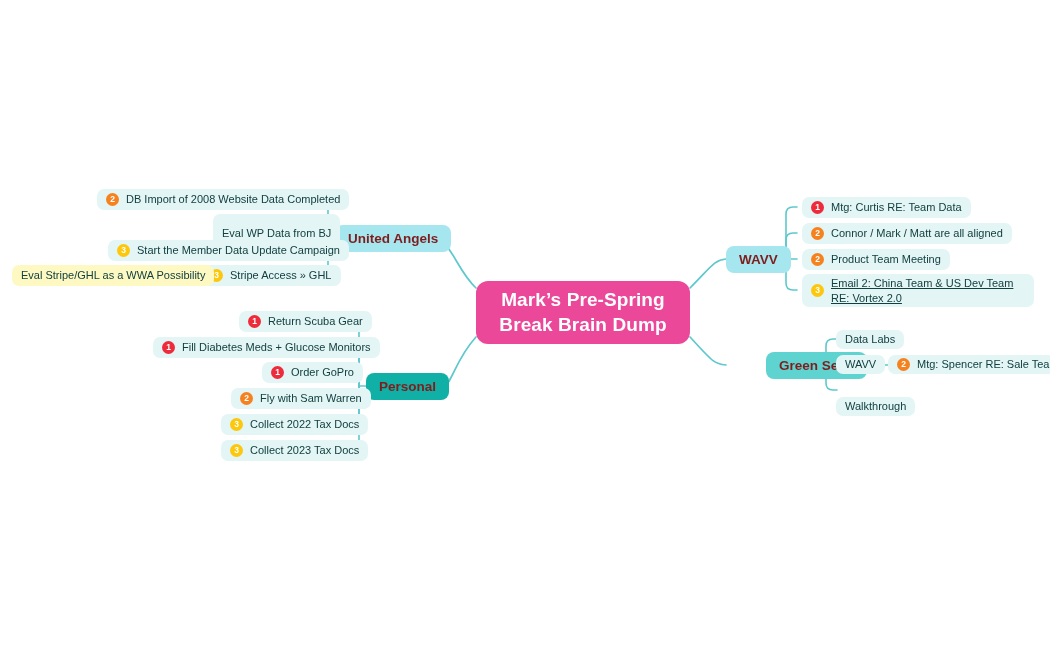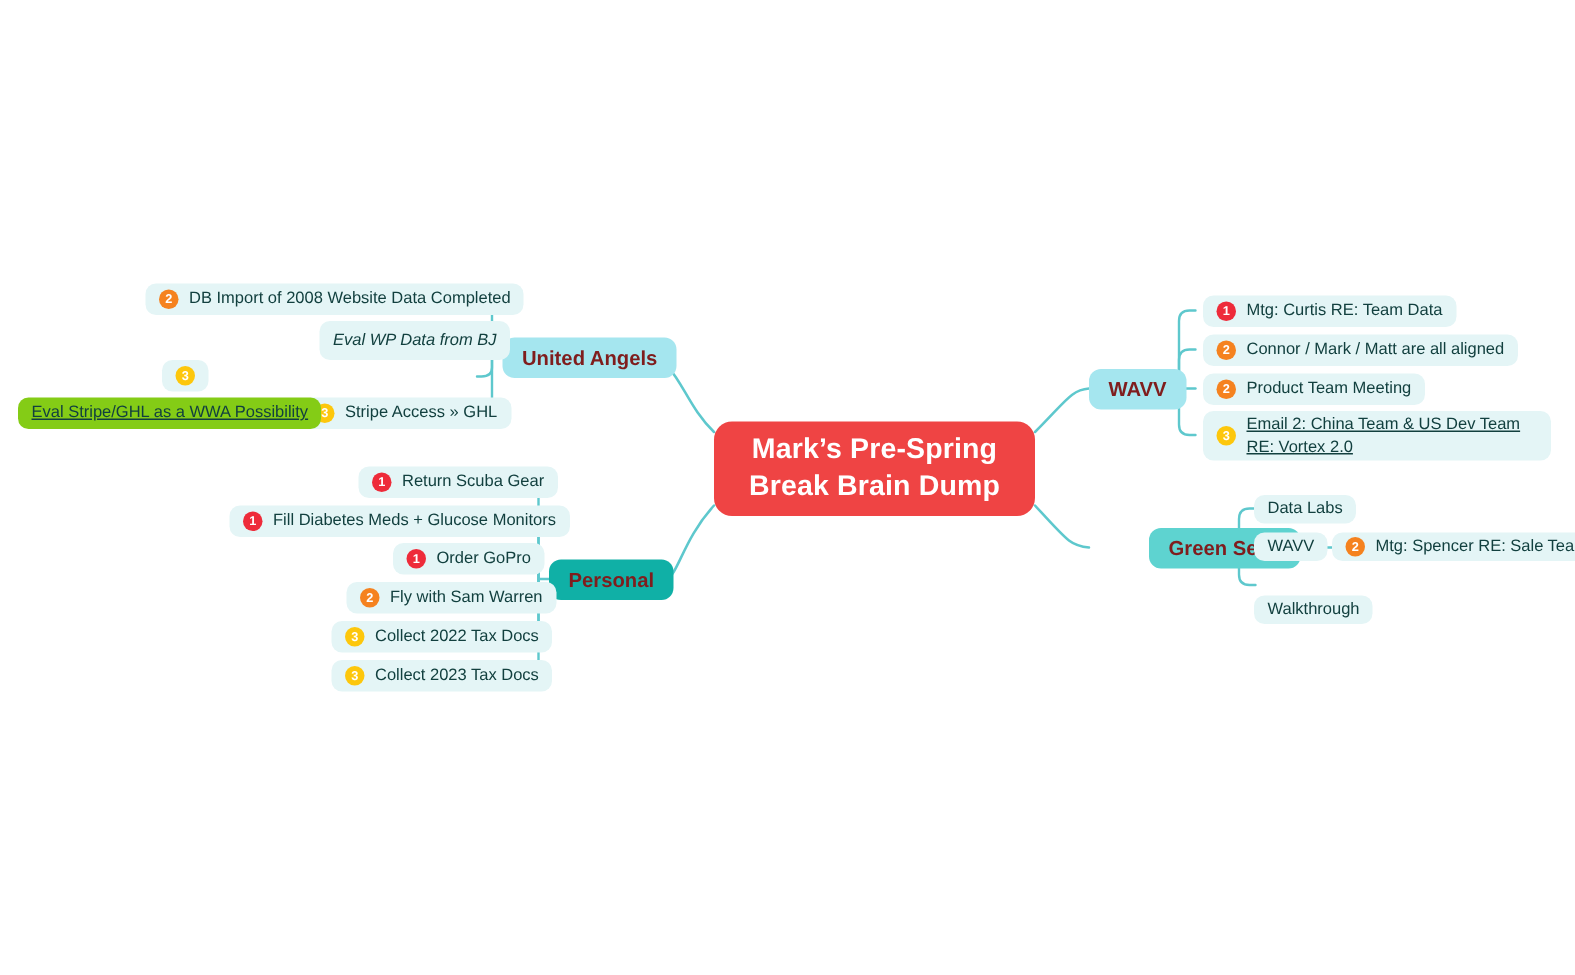--- a/index.html
+++ b/index.html
@@ -30,21 +30,21 @@
   .node {
     position: absolute;
     box-sizing: border-box;
     display: flex;
     align-items: center;
     white-space: nowrap;
   }
 
   
   .root {
-    background: #ef4444;
+    background: #ec4899;
     color: #ffffff;
     border-radius: 12px;
     padding: 14px 20px;
     font-size: 19px;
     font-weight: bold;
     line-height: 1.28;
     letter-spacing: .1px;
     white-space: normal;
     text-align: center;
     justify-content: center;
@@ -67,21 +67,21 @@
   .leaf {
     background: #e4f5f6;
     border-radius: 7px;
     padding: 5px 9px;
     font-size: 11px;
     color: #12403f;
     line-height: 1.32;
     gap: 7px;
   }
   .leaf.wrap { white-space: normal; }
-  .leaf.bare { background: #84cc16; text-decoration: underline; }
+  .leaf.bare { background: #fef9c3; }
 
   .leaf-text { display: inline-block; }
 
   
   .badge {
     flex: 0 0 auto;
     width: 13px;
     height: 13px;
     border-radius: 50%;
     color: #ffffff;
@@ -148,26 +148,27 @@
 
   <div class="node branch light" style="left:335px; top:225px; height:27px;">
     <span>United Angels</span>
   </div>
 
   <div class="node leaf" style="left:97px; top:189px; height:21px;">
     <span class="badge p2">2</span>
     <span class="leaf-text">DB Import of 2008 Website Data Completed</span>
   </div>
 
-  <div class="node leaf" style="left:213px; top:214px; height:26px;font-style:italic;">
+  <div class="node leaf" style="left:213px; top:214px; height:39px;">
     <span class="leaf-text">Eval WP Data from BJ</span>
   </div>
 
   <div class="node leaf" style="left:108px; top:240px; height:21px;">
     <span class="badge p3">3</span>
+    <span class="leaf-text">Start the Member Data Update Campaign</span>
   </div>
 
   <div class="node leaf" style="left:201px; top:265px; height:21px;">
     <span class="badge p3">3</span>
     <span class="leaf-text">Stripe Access » GHL</span>
   </div>
 
   <div class="node leaf bare" style="left:12px; top:265px; height:21px;">
     <span class="leaf-text">Eval Stripe/GHL as a WWA Possibility</span>
   </div>

